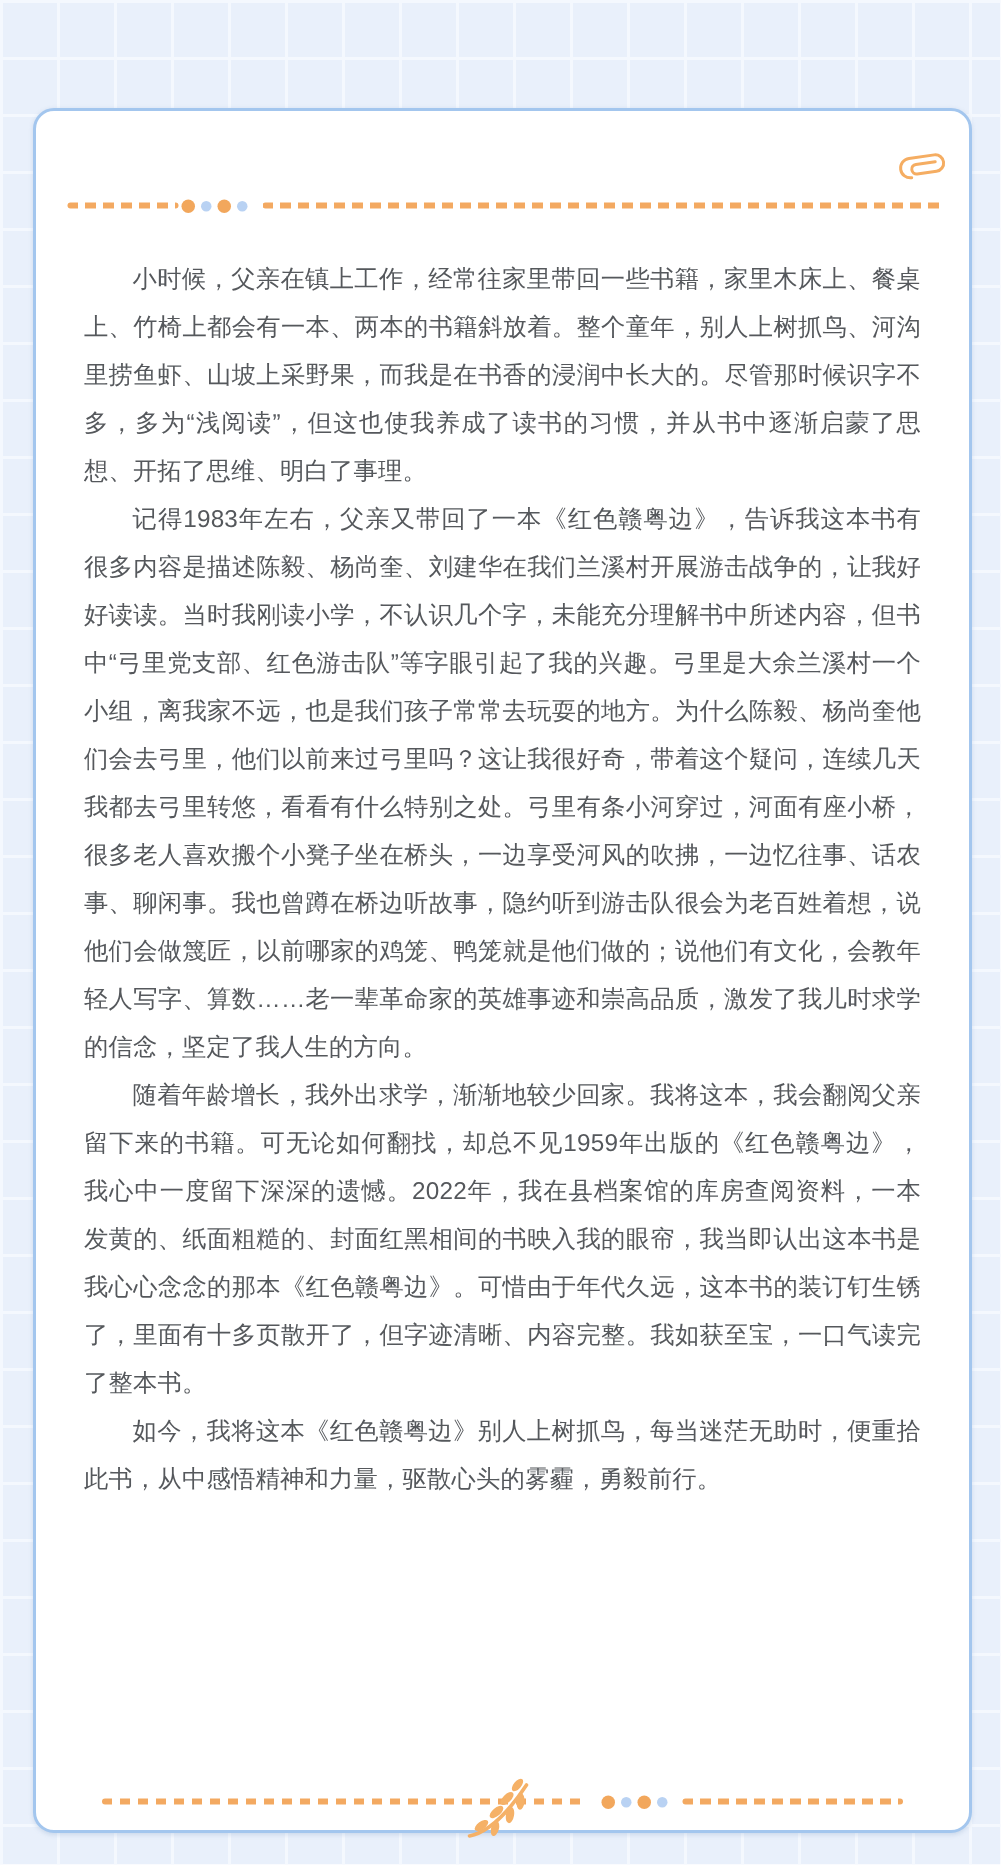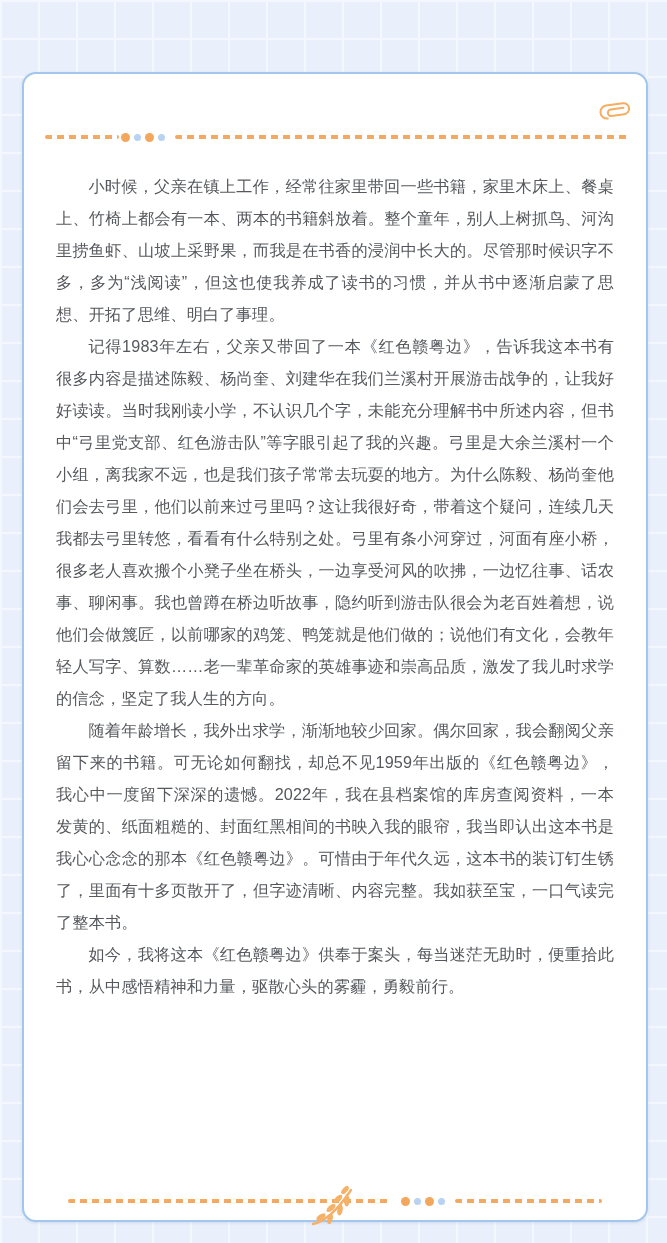--- a/index.html
+++ b/index.html
@@ -88,22 +88,22 @@
       <span class="dot dot-orange"></span>
       <span class="dot dot-blue"></span>
       <span class="dot dot-orange"></span>
       <span class="dot dot-blue"></span>
       <span class="dash seg-b"></span>
     </div>
 
     <div class="article">
       <p>小时候，父亲在镇上工作，经常往家里带回一些书籍，家里木床上、餐桌上、竹椅上都会有一本、两本的书籍斜放着。整个童年，别人上树抓鸟、河沟里捞鱼虾、山坡上采野果，而我是在书香的浸润中长大的。尽管那时候识字不多，多为“浅阅读”，但这也使我养成了读书的习惯，并从书中逐渐启蒙了思想、开拓了思维、明白了事理。</p>
       <p>记得1983年左右，父亲又带回了一本《红色赣粤边》，告诉我这本书有很多内容是描述陈毅、杨尚奎、刘建华在我们兰溪村开展游击战争的，让我好好读读。当时我刚读小学，不认识几个字，未能充分理解书中所述内容，但书中“弓里党支部、红色游击队”等字眼引起了我的兴趣。弓里是大余兰溪村一个小组，离我家不远，也是我们孩子常常去玩耍的地方。为什么陈毅、杨尚奎他们会去弓里，他们以前来过弓里吗？这让我很好奇，带着这个疑问，连续几天我都去弓里转悠，看看有什么特别之处。弓里有条小河穿过，河面有座小桥，很多老人喜欢搬个小凳子坐在桥头，一边享受河风的吹拂，一边忆往事、话农事、聊闲事。我也曾蹲在桥边听故事，隐约听到游击队很会为老百姓着想，说他们会做篾匠，以前哪家的鸡笼、鸭笼就是他们做的；说他们有文化，会教年轻人写字、算数……老一辈革命家的英雄事迹和崇高品质，激发了我儿时求学的信念，坚定了我人生的方向。</p>
-      <p>随着年龄增长，我外出求学，渐渐地较少回家。偶尔回家，我会翻阅父亲留下来的书籍。可无论如何翻找，却总不见1959年出版的《红色赣粤边》，我心中一度留下深深的遗憾。2022年，我在县档案馆的库房查阅资料，一本发黄的、纸面粗糙的、封面红黑相间的书映入我的眼帘，我当即认出这本书是我心心念念的那本《红色赣粤边》。可惜由于年代久远，这本书的装订钉生锈了，里面有十多页散开了，但字迹清晰、内容完整。我如获至宝，一口气读完了整本书。</p>
-      <p>如今，我将这本《红色赣粤边》供奉于案头，每当迷茫无助时，便重拾此书，从中感悟精神和力量，驱散心头的雾霾，勇毅前行。</p>
+      <p>随着年龄增长，我外出求学，渐渐地较少回家。我将这本，我会翻阅父亲留下来的书籍。可无论如何翻找，却总不见1959年出版的《红色赣粤边》，我心中一度留下深深的遗憾。2022年，我在县档案馆的库房查阅资料，一本发黄的、纸面粗糙的、封面红黑相间的书映入我的眼帘，我当即认出这本书是我心心念念的那本《红色赣粤边》。可惜由于年代久远，这本书的装订钉生锈了，里面有十多页散开了，但字迹清晰、内容完整。我如获至宝，一口气读完了整本书。</p>
+      <p>如今，我将这本《红色赣粤边》别人上树抓鸟，每当迷茫无助时，便重拾此书，从中感悟精神和力量，驱散心头的雾霾，勇毅前行。</p>
     </div>
 
     <div class="divider divider-bottom">
       <span class="dash seg-c"></span>
       <span class="dot dot-orange"></span>
       <span class="dot dot-blue"></span>
       <span class="dot dot-orange"></span>
       <span class="dot dot-blue"></span>
       <span class="dash seg-d"></span>
     </div>

